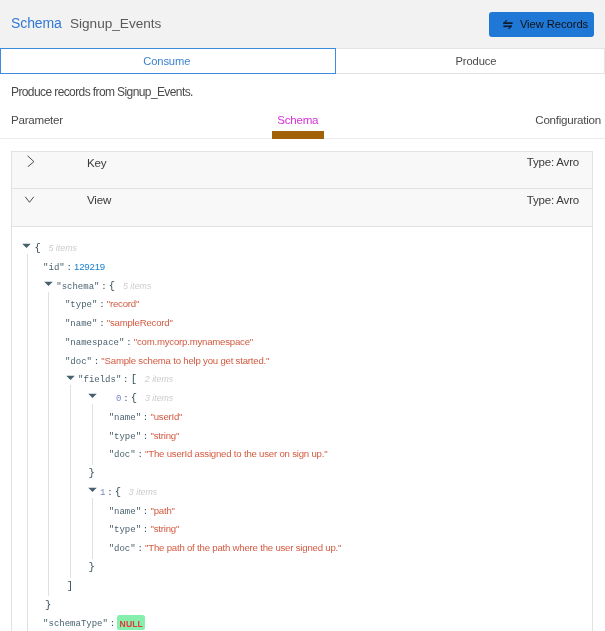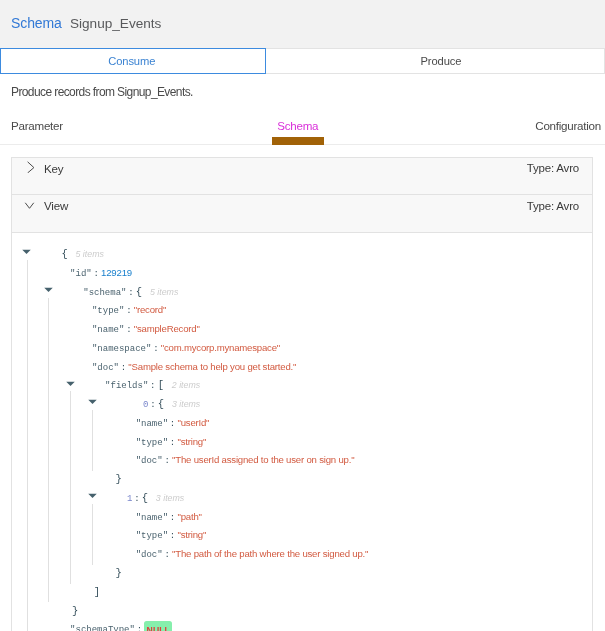--- a/index.html
+++ b/index.html
@@ -25,33 +25,33 @@
     display:flex;align-items:center;gap:7.4px;cursor:pointer;box-sizing:border-box;
     font-family:"Liberation Sans",sans-serif;padding:0 0 0 13.5px;
   }
   .swap-icon{display:flex;align-items:center;}
   
   .mode-tabs{display:flex;height:26px;background:#fff;}
   .mode-tab{
     display:flex;align-items:center;justify-content:center;
     font-size:11.2px;letter-spacing:-0.1px;box-sizing:border-box;background:#fff;
   }
-  .mode-tab.active{width:266px;padding-right:2.5px;border:1px solid #3d8bdf;color:#3b83d2;}
+  .mode-tab.active{width:336px;padding-right:2.5px;border:1px solid #3d8bdf;color:#3b83d2;}
   .mode-tab.inactive{flex:1;padding-left:12px;border:1px solid #e3e3e3;border-left:none;color:#4a4a4a;text-align:center;}
   
   .desc{font-size:12px;letter-spacing:-0.6px;color:#4a4a4a;padding:11px 11px 0 11px;height:18px;box-sizing:content-box;line-height:14px;}
   
   .sub-tabs{display:flex;justify-content:space-between;
-    border-bottom:1px solid #ececec;padding:0 4px 0 11px;margin-top:16px;}
+    border-bottom:1px solid #ececec;padding:0 4px 0 11px;margin-top:10px;}
   .sub-tab{font-size:11.6px;letter-spacing:-0.25px;color:#4a4a4a;padding-bottom:4px;cursor:pointer;line-height:14px;}
   .sub-tab.active{color:#d92fd9;border-bottom:8px solid #a16207;margin-bottom:-1px;padding-left:5.2px;padding-right:5.4px;position:relative;left:-1.2px;}
   
   .panels{margin:12px 12px 0 11px;}
   .panel{border:1px solid #e2e2e2;background:#f8f8f8;
-    height:38px;display:flex;align-items:center;box-sizing:border-box;padding:0 13px 16px 12px;}
+    height:38px;display:flex;align-items:center;box-sizing:border-box;padding:0 13px 16px 12px;gap:43px;}
   .panel + .panel{border-top:none;}
   .panel .name{font-size:11.6px;letter-spacing:-0.2px;color:#3a3a3a;margin-left:8px;}
   .panel .type{margin-left:auto;font-size:11.5px;letter-spacing:-0.2px;color:#3a3a3a;}
   .panel-body{border:1px solid #e2e2e2;border-top:none;background:#fff;
     box-sizing:border-box;padding:0;height:420px;position:relative;}
   
   .tree{position:relative;padding-top:10px;}
   .row{height:18.78px;line-height:18.78px;white-space:nowrap;position:relative;}
   .k{font-family:"Liberation Mono","DejaVu Sans Mono",monospace;font-size:9px;
      color:#4a626e;}
@@ -59,32 +59,45 @@
   .num{color:#1a80cd;}
   .str{color:#d25a40;}
   .idx{font-family:"Liberation Mono","DejaVu Sans Mono",monospace;font-size:9px;color:#7986cb;}
   .punct{font-family:"Liberation Mono","DejaVu Sans Mono",monospace;font-size:10.5px;color:#36505c;}
   .items{color:#cccccc;font-style:italic;font-family:"Liberation Sans",sans-serif;font-size:8.8px;
      padding-left:7.8px;}
   .nullv{color:#e03a3a;background:#86efac;font-weight:bold;padding:0 2.3px;border-radius:2.5px;
      font-family:"Liberation Sans",sans-serif;font-size:8.6px;letter-spacing:0.1px;
      display:inline-block;line-height:10.5px;padding-top:3.1px;padding-bottom:0.6px;vertical-align:-0.2px;height:10.5px;}
   .arrow-wrap{position:absolute;top:6.2px;line-height:0;}
-  .cell{position:absolute;top:0;margin-left:27px;}
+  .cell{position:absolute;top:0;}
   .colon{font-family:"Liberation Mono","DejaVu Sans Mono",monospace;font-size:9px;
      color:#36505c;padding:0 2.2px 0 1.8px;}
   .guide{position:absolute;width:1px;background:#e0e0e0;}
 </style>
 </head>
 <body>
 
 <div class="topbar">
   <span class="topic-label">Schema</span>
   <span class="topic-name">Signup_Events</span>
   <span class="spacer"></span>
+  <button class="view-records">
+    <span class="swap-icon">
+      <svg width="10" height="10" viewBox="0 0 20 20" aria-hidden="true">
+        <g fill="none" stroke="#101c2c" stroke-linecap="butt">
+          <path d="M0.8 8.2 H19.2" stroke-width="3.4"></path>
+          <path d="M0.8 14.6 H17.0" stroke-width="3.4"></path>
+          <path d="M1.2 9.6 L7.6 2.4" stroke-width="2.2"></path>
+          <path d="M17.4 13.2 L11.0 20.4" stroke-width="2.2"></path>
+        </g>
+      </svg>
+    </span>
+    <span>View Records</span>
+  </button>
 </div>
 
 <div class="mode-tabs">
   <div class="mode-tab active">Consume</div>
   <div class="mode-tab inactive">Produce</div>
 </div>
 
 <div class="desc">Produce records from Signup_Events.</div>
 
 <div class="sub-tabs">

